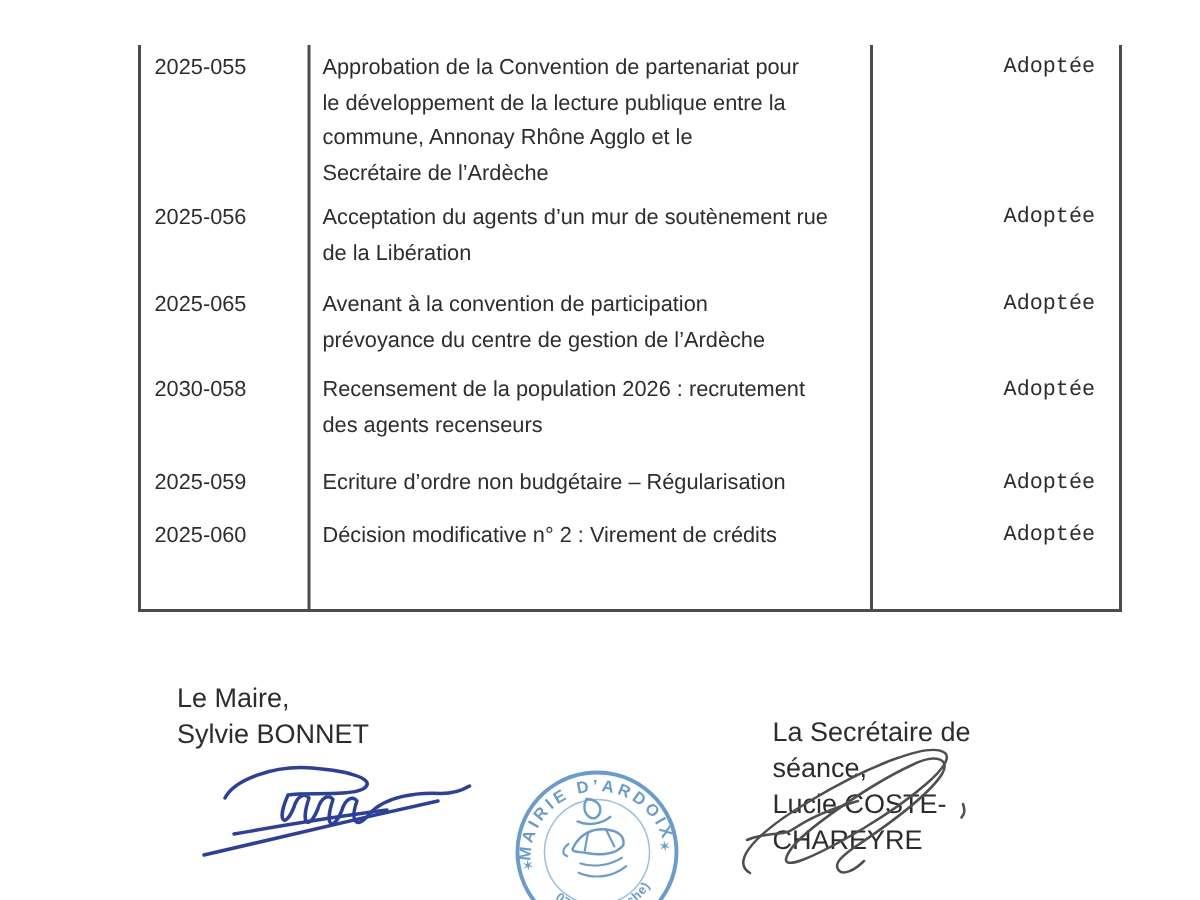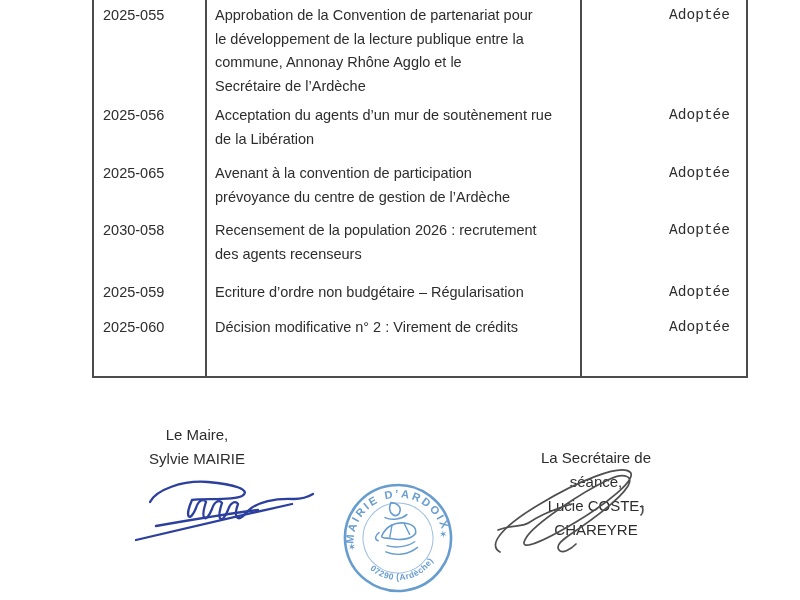--- a/index.html
+++ b/index.html
@@ -11,21 +11,21 @@
     --page-bg:#ffffff;
   }
   *{margin:0;padding:0;box-sizing:border-box;}
   html,body{width:800px;height:600px;overflow:hidden;}
   body{
     background:var(--page-bg);
     font-family:"Liberation Sans", sans-serif;
     color:var(--ink-text);
     position:relative;
   }
-  .page{position:absolute;inset:0;background:var(--page-bg);}
+  .page{position:absolute;inset:0;background:var(--page-bg);margin-top:30px;}
 
   
   .doc-table{
     position:absolute;
     left:92px; top:0;
     width:656px; height:378px;
     border-left:2px solid var(--ink-border);
     border-right:2px solid var(--ink-border);
     border-bottom:2px solid var(--ink-border);
   }
@@ -34,21 +34,21 @@
   .vline-2{left:486px;}
   .row{position:absolute;left:0;right:0;font-size:14.5px;line-height:23.5px;}
   .row-0{top:4px;} .row-1{top:104px;} .row-2{top:162px;}
   .row-3{top:219px;} .row-4{top:281px;} .row-5{top:316px;}
   .cell{position:absolute;top:0;}
   .cell.num{left:9px;width:100px;}
   .cell.desc{left:121px;width:356px;white-space:pre-line;}
   .cell.status{left:486px;width:150px;text-align:right;font-family:Liberation Mono, monospace;}
 
   
-  .sig-block{position:absolute;font-size:15px;line-height:24px;text-align:center;}
+  .sig-block{position:absolute;font-size:18px;line-height:24px;text-align:left;}
   .sig-left{left:118px;top:423px;width:158px;}
   .sig-right{left:515px;top:446px;width:162px;}
 
   
   .sig-svg{position:absolute;}
   .sig-svg.mayor{left:130px;top:468px;width:190px;height:80px;}
   .sig-svg.secretary{left:482px;top:462px;width:172px;height:98px;}
   .mayor-stroke{fill:none;stroke:var(--ink-mayor);stroke-width:2.3;stroke-linecap:round;stroke-linejoin:round;}
   .sec-stroke{fill:none;stroke:var(--ink-secretary);stroke-width:1.7;stroke-linecap:round;stroke-linejoin:round;}
 
@@ -102,21 +102,21 @@
     </div>
     <div class="row row-5">
       <div class="cell num">2025-060</div>
       <div class="cell desc">Décision modificative n° 2 : Virement de crédits</div>
       <div class="cell status">Adoptée</div>
     </div>
   </div>
 
   <div class="sig-block sig-left">
     <div>Le Maire,</div>
-    <div>Sylvie MAIRIE</div>
+    <div>Sylvie BONNET</div>
   </div>
   <div class="sig-block sig-right">
     <div>La Secrétaire de séance,</div>
     <div>Lucie COSTE-CHAREYRE</div>
   </div>
 
   <svg class="sig-svg mayor" viewBox="0 0 190 80">
     <path class="mayor-stroke" d="M 20,34 C 26,22 52,12 78,14 C 104,16 122,22 112,28 C 102,33 74,30 62,32 C 54,50 60,55 66,40 C 68,33 73,30 76,34 C 70,52 76,56 82,41 C 84,34 89,31 92,35 C 86,53 92,57 98,42 C 100,35 105,32 108,36 C 103,50 108,55 116,45 C 126,33 148,30 164,31 C 172,31 178,29 183,26"></path>
     <path class="mayor-stroke" d="M 6,72 C 48,62 108,48 162,36"></path>
     <path class="mayor-stroke" d="M 26,58 C 60,52 96,46 128,42"></path>

